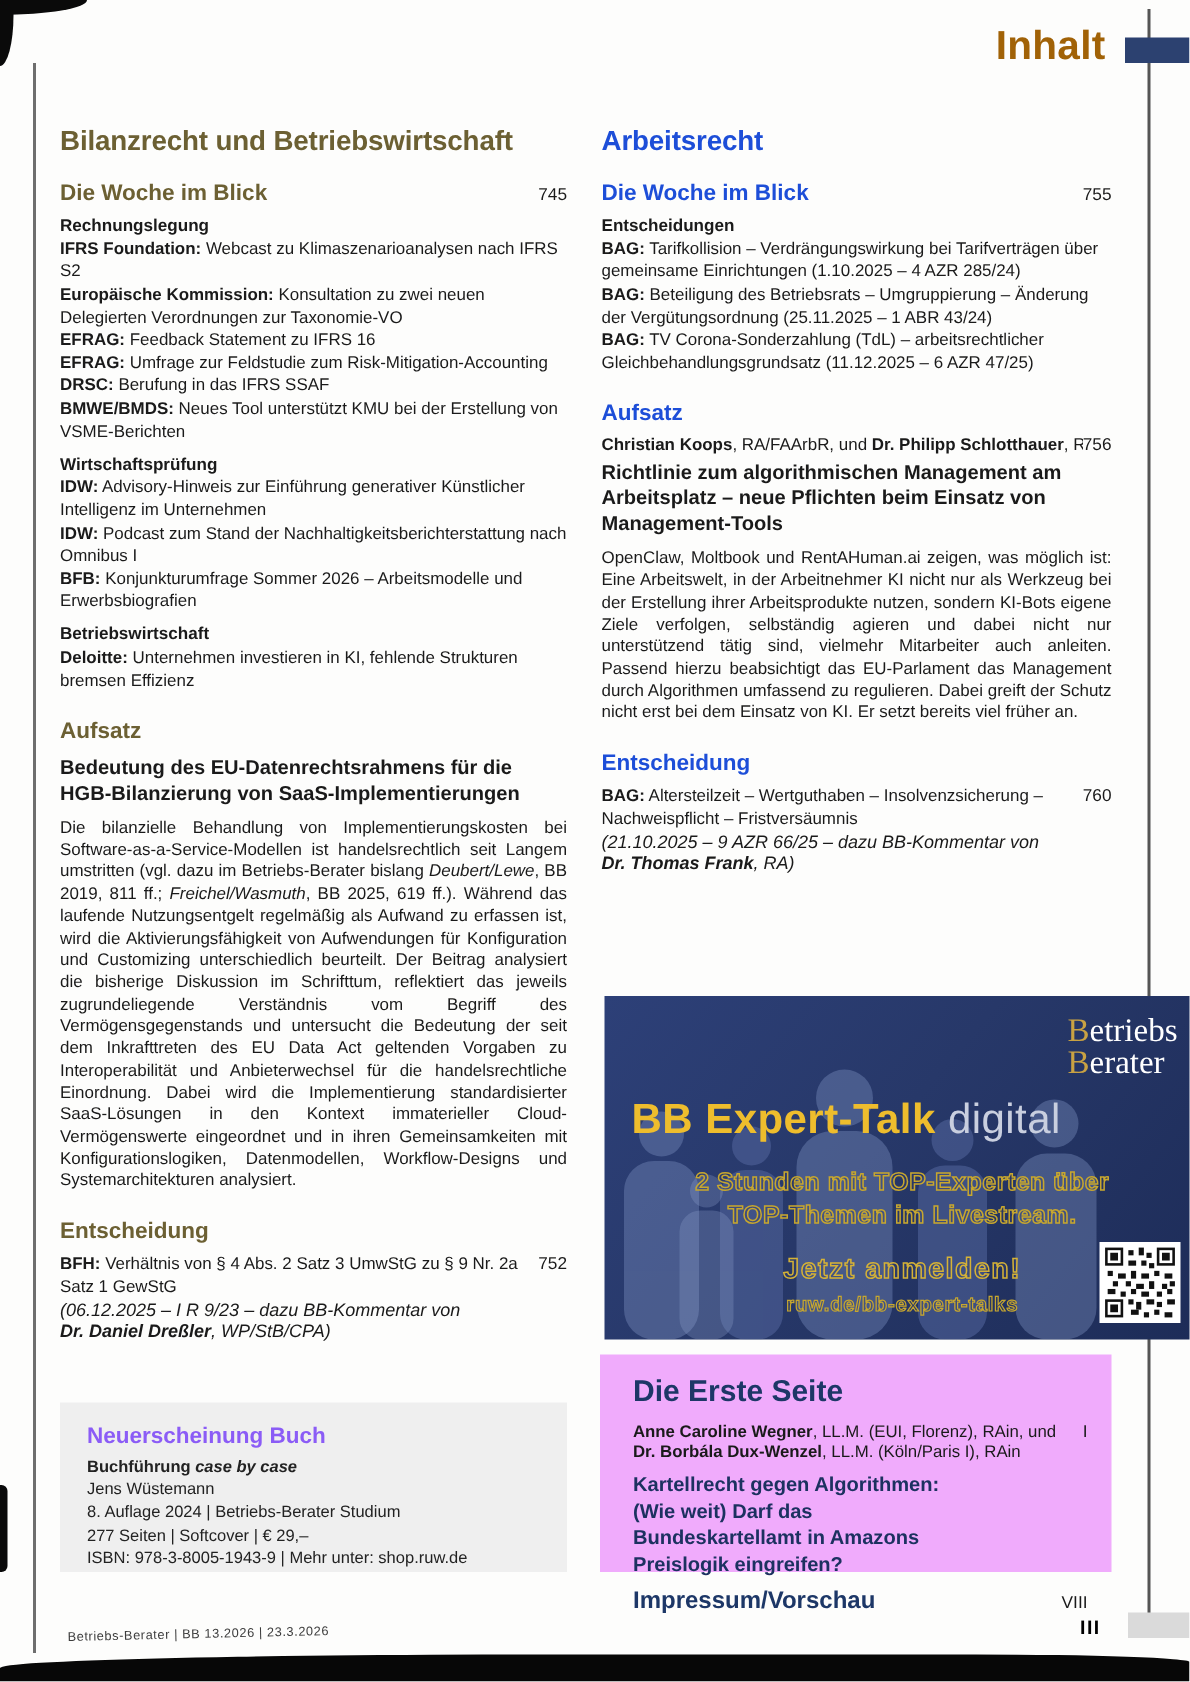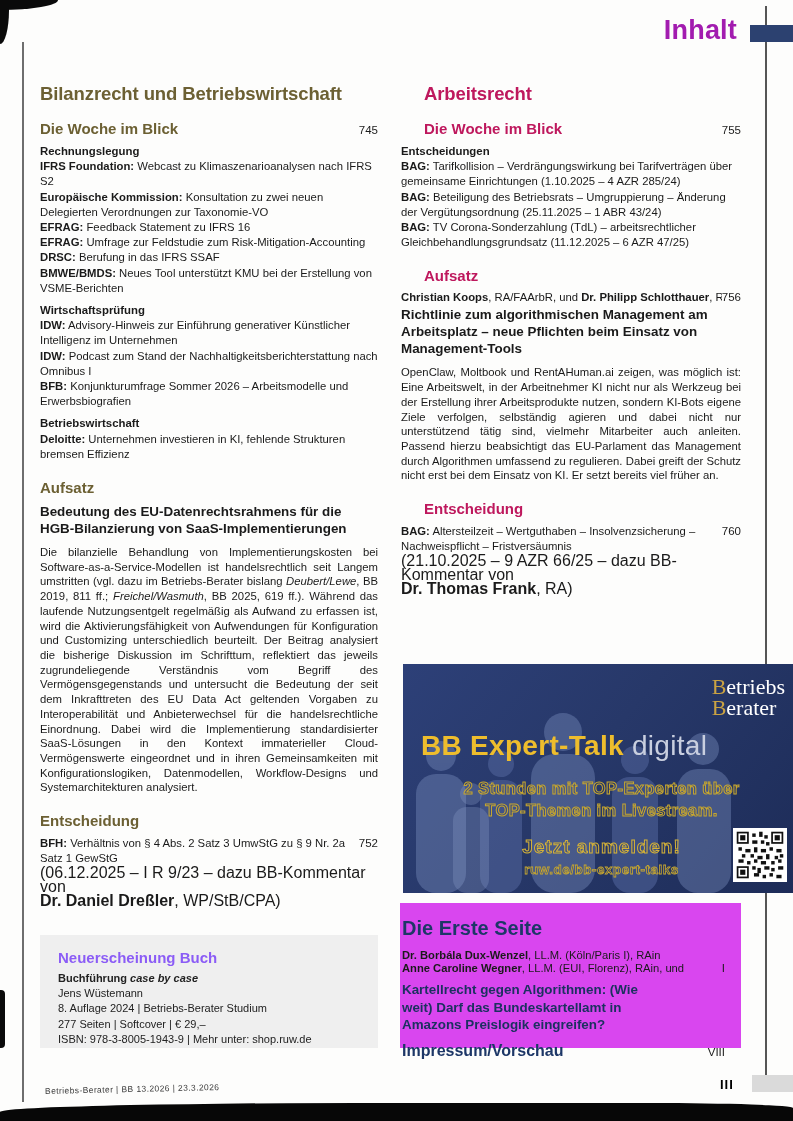--- a/index.html
+++ b/index.html
@@ -13,71 +13,71 @@
   
   .edge-top-wedge{position:absolute;top:0;left:0;width:58px;height:10px;background:#0a0a0a;border-bottom-right-radius:58px 10px;}
   .edge-top-wedge2{position:absolute;top:0;left:0;width:9px;height:44px;background:#0a0a0a;border-bottom-right-radius:9px 34px;}
   .edge-left-line{position:absolute;left:22px;top:42px;width:1.5px;height:1060px;background:#6e6e6e;}
   .edge-right-line{position:absolute;left:765px;top:6px;width:1.5px;height:1070px;background:#555;}
   .edge-left-mark{position:absolute;left:0;top:990px;width:5px;height:58px;background:#0a0a0a;border-radius:0 4px 4px 0;}
   .edge-bottom-band{position:absolute;left:0;top:1103px;width:793px;height:18px;background:#070707;border-radius:45% 18% 0 0 / 9px 5px 0 0;}
   .corner-gray-bar{position:absolute;left:752px;top:1075px;width:41px;height:17px;background:#dadada;}
 
   
-  .inhalt-title{position:absolute;top:15px;right:56px;font-size:27px;font-weight:bold;color:#a21caf;letter-spacing:0.2px;}
+  .inhalt-title{position:absolute;top:15px;right:56px;font-size:27px;font-weight:bold;color:#a16207;letter-spacing:0.2px;}
   .inhalt-bar{position:absolute;left:750px;top:25px;width:43px;height:17px;background:#2c4170;}
 
   
   .col{position:absolute;top:83px;}
   .col-left{left:40px;width:338px;}
   .col-right{left:401px;width:340px;}
 
   .section-title{font-size:18.5px;font-weight:bold;margin:0 0 15px 0;letter-spacing:-0.1px;}
   .olive{color:#6c6033;}
-  .red{color:#be185d;margin-left:23px;}
+  .red{color:#1d4ed8;}
 
   .sub-row{display:flex;justify-content:space-between;align-items:baseline;margin:0 0 7px 0;}
   .sub-row.later{margin-top:17px;}
   .sub-heading{font-size:15px;font-weight:bold;}
   .pagenum{font-size:11.5px;font-weight:normal;color:#1a1a1a;}
 
   .group{margin-top:7px;}
   .group-heading{font-size:11.4px;font-weight:bold;line-height:15.2px;}
   .entry{font-size:11.3px;line-height:15.2px;}
   .entry b{font-weight:bold;}
   .entry-row{display:flex;align-items:flex-start;}
   .entry-row .entry{flex:1;padding-right:12px;}
   .entry-row .pagenum{line-height:15.2px;}
 
   .author-row{display:flex;justify-content:space-between;align-items:baseline;font-size:11.3px;margin:0 0 3px 0;}
   .author-row .names{white-space:nowrap;overflow:hidden;}
   .article-title{font-size:13.4px;font-weight:bold;line-height:17px;margin:2px 0 8px 0;}
   .abstract{font-size:11.3px;line-height:14.7px;text-align:justify;margin:0;hyphens:auto;}
-  .note{font-size:16px;line-height:14px;}
+  .note{font-size:12px;line-height:14px;font-style:italic;}
 
   
   .book-box{position:absolute;left:40px;top:935px;width:338px;height:113px;background:#efefef;box-sizing:border-box;padding:14px 12px 0 18px;}
   .book-box .box-heading{font-size:15px;font-weight:bold;color:#8b5cf6;margin-bottom:5px;}
   .book-box .line{font-size:11px;line-height:15.2px;color:#222;}
   .book-box .book-title{font-weight:bold;}
 
   
   .ad{position:absolute;left:403px;top:664px;width:397px;height:229px;background:linear-gradient(130deg,#2d4078 0%,#273869 45%,#1d2c58 100%);overflow:hidden;}
   .ad svg.sil{position:absolute;left:0;top:0;}
   .ad-logo{position:absolute;top:12px;right:15px;text-align:left;font-family:"Liberation Serif",serif;font-size:22px;line-height:21px;color:#fff;}
   .ad-logo div::first-letter{color:#c9a243;}
   .ad-headline{position:absolute;top:66px;left:0;width:100%;box-sizing:border-box;padding:0 18px;font-size:28px;font-weight:bold;color:#eebd2d;letter-spacing:0.3px;}
   .ad-headline .digital{color:#c9cfdf;font-weight:normal;}
   .ad-sub{position:absolute;top:113px;left:0;width:100%;text-align:center;font-size:16.5px;font-weight:bold;letter-spacing:0.4px;line-height:22px;color:rgba(50,60,100,0.25);-webkit-text-stroke:1px #c7a72f;}
   .ad-cta{position:absolute;top:172px;left:0;width:100%;text-align:center;font-size:19px;font-weight:bold;color:rgba(60,70,110,0.3);-webkit-text-stroke:1px #d5b237;letter-spacing:1px;}
   .ad-url{position:absolute;top:198px;left:0;width:100%;text-align:center;font-size:13.5px;font-weight:bold;color:rgba(60,70,110,0.3);-webkit-text-stroke:0.8px #c7a72f;letter-spacing:0.5px;}
   .ad-qr{position:absolute;right:13px;bottom:11px;width:54px;height:54px;background:#fff;padding:2px;box-sizing:border-box;}
 
   
-  .erste-box{position:absolute;left:400px;top:903px;width:341px;height:145px;background:#d946ef;box-sizing:border-box;padding:14px 16px 0 2px;}
+  .erste-box{position:absolute;left:400px;top:903px;width:341px;height:145px;background:#f0abfc;box-sizing:border-box;padding:14px 16px 0 22px;}
   .erste-box .box-heading{font-size:20px;font-weight:bold;color:#1d3767;margin-bottom:9px;}
   .erste-box .author-row{font-size:11.2px;margin-bottom:1px;}
   .erste-title{font-size:13.4px;font-weight:bold;color:#1c3160;line-height:17.5px;margin:7px 0 8px 0;padding-right:70px;}
   .impressum-row{display:flex;justify-content:space-between;align-items:baseline;}
   .impressum-row .label{font-size:16px;font-weight:bold;color:#1d3767;}
 
   
   .footer-issue{position:absolute;left:45px;top:1084px;font-size:8.5px;color:#3c3c3c;letter-spacing:0.4px;transform:rotate(-1.3deg);}
   .footer-pagenum{position:absolute;left:720px;top:1077px;font-size:13px;font-weight:bold;color:#000000;letter-spacing:1px;}
 </style>
@@ -267,25 +267,25 @@
   <div class="line book-title"><b><span>Buchführung</span><i> case by case</i></b></div>
   <div class="line">Jens Wüstemann</div>
   <div class="line">8. Auflage 2024 | Betriebs-Berater Studium</div>
   <div class="line">277 Seiten | Softcover | € 29,–</div>
   <div class="line">ISBN: 978-3-8005-1943-9 | Mehr unter: shop.ruw.de</div>
 </div>
 
 <div class="erste-box">
   <div class="box-heading">Die Erste Seite</div>
   <div class="author-row">
-    <span class="names"><b>Dr. Borbála Dux-Wenzel</b><span>, LL.M. (Köln/Paris I), RAin</span></span>
-  </div>
-  <div class="author-row">
     <span class="names"><b>Anne Caroline Wegner</b><span>, LL.M. (EUI, Florenz), RAin, und</span></span>
     <span class="pagenum">I</span>
+  </div>
+  <div class="author-row">
+    <span class="names"><b>Dr. Borbála Dux-Wenzel</b><span>, LL.M. (Köln/Paris I), RAin</span></span>
   </div>
   <div class="erste-title">Kartellrecht gegen Algorithmen: (Wie weit) Darf das Bundeskartellamt in Amazons Preislogik eingreifen?</div>
   <div class="impressum-row">
     <span class="label">Impressum/Vorschau</span>
     <span class="pagenum">VIII</span>
   </div>
 </div>
 
 <div class="footer-issue">Betriebs-Berater | BB 13.2026 | 23.3.2026</div>
 <div class="footer-pagenum">III</div>

